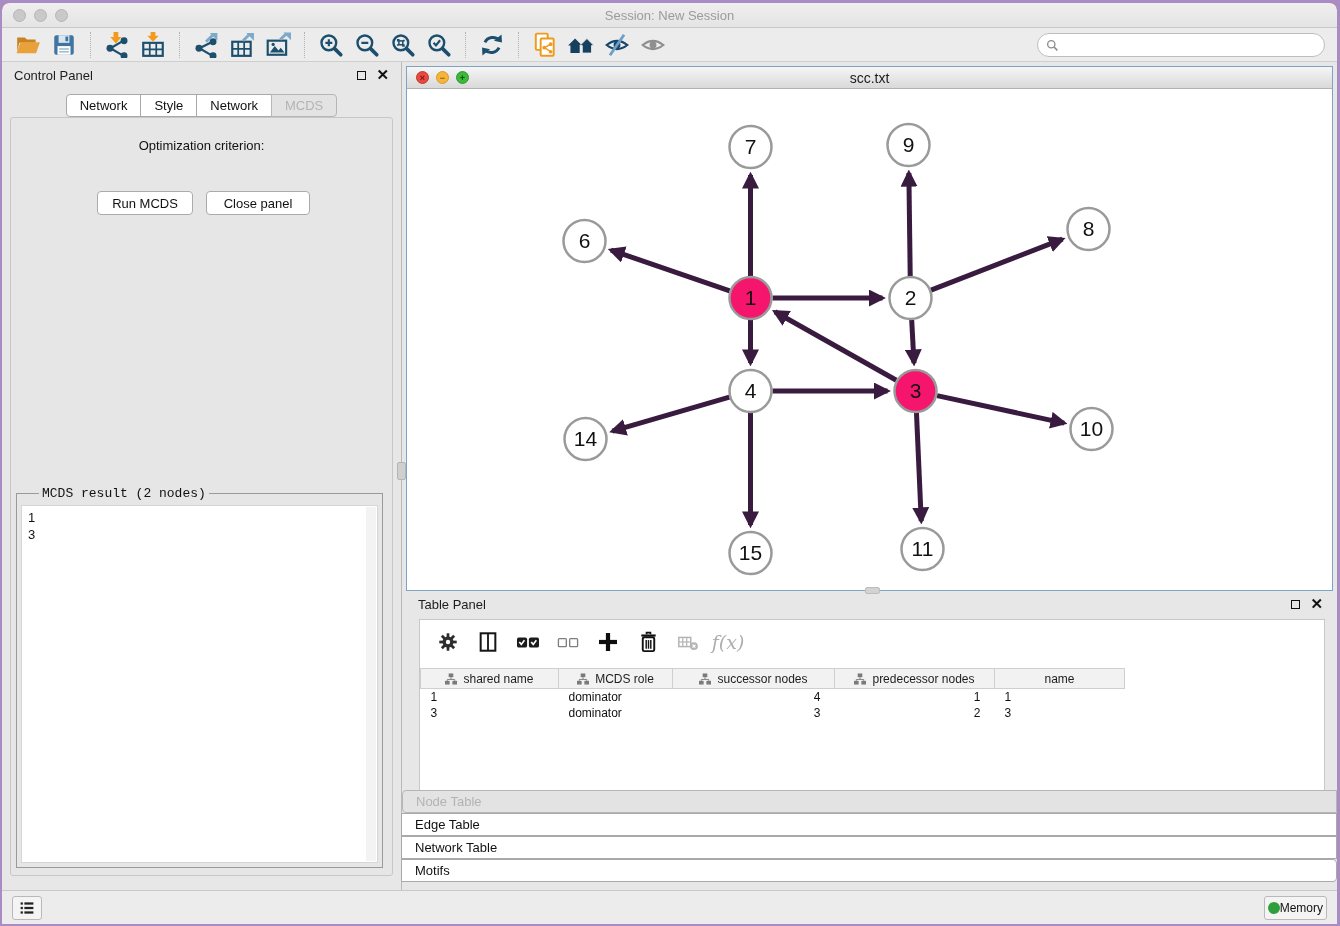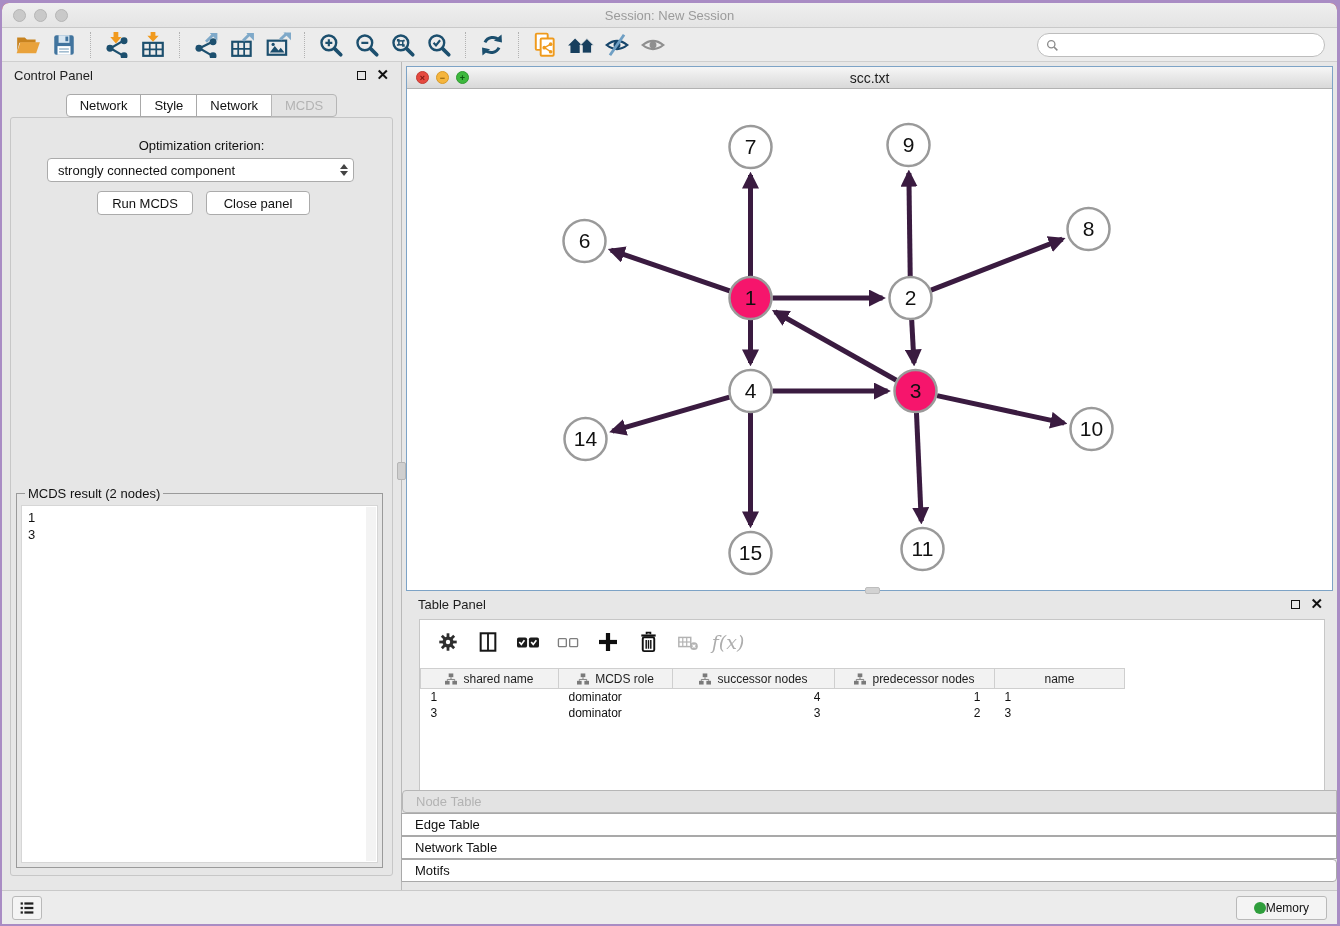--- a/index.html
+++ b/index.html
@@ -52,21 +52,21 @@
                 align-items:center; justify-content:center; gap:2px; }
   .tri-up { width:0; height:0; border-left:4px solid transparent; border-right:4px solid transparent; border-bottom:5px solid #444; }
   .tri-dn { width:0; height:0; border-left:4px solid transparent; border-right:4px solid transparent; border-top:5px solid #444; }
   .btn { position:absolute; top:73px; height:24px; background:#fff; border:1px solid #ababab;
          border-radius:4px; font-size:13px; color:#111; display:flex; align-items:center; justify-content:center; }
   .btn-run { left:86px; width:96px; }
   .btn-close { left:195px; width:104px; }
 
   .result-fs { position:absolute; left:5px; right:9px; top:368px; bottom:7px; border:1px solid #9a9a9a;
                background:#e6e6e6; }
-  .result-fs legend { font-size:13px; color:#111; margin-left:8px; padding:0 3px; }
+  .result-fs legend { font-size:13px; color:#111; margin-left:22px; padding:0 3px;font-family:Liberation Mono, monospace; }
   .result-area { position:absolute; left:4px; right:4px; top:4px; bottom:4px; background:#fff;
                  border:1px solid #d6d6d6; font-size:13px; color:#111; padding:3px 6px; line-height:17px; }
   .result-scroll { position:absolute; top:1px; bottom:1px; right:1px; width:10px; background:#f3f3f3; }
 
   .v-handle { position:absolute; right:-5px; top:400px; width:9px; height:18px; background:#cfcfcf;
               border:1px solid #b5b5b5; border-radius:2px; z-index:5; }
 
   
   .rcol { flex:1; display:flex; flex-direction:column; min-width:0; }
 
@@ -104,21 +104,21 @@
 
   .tp-tabs { position:absolute; bottom:8px; left:0; right:0; display:flex; justify-content:center;flex-direction:column; }
   .tp-tabs .tab { border-radius:0; }
   .tp-tabs .tab:first-child { border-radius:4px 0 0 4px; }
   .tp-tabs .tab:last-child { border-radius:0 4px 4px 0; }
 
   
   .statusbar { height:34px; background:#ececec; border-top:1px solid #c9c9c9; position:relative; flex:0 0 auto; }
   .sb-btn { position:absolute; left:10px; top:5px; width:30px; height:24px; background:#f4f4f4;
             border:1px solid #b9b9b9; border-radius:3px; display:flex; align-items:center; justify-content:center; }
-  .mem-btn { position:absolute; right:10px; top:5px; height:24px; padding:0 17px; background:#f4f4f4;
+  .mem-btn { position:absolute; right:10px; top:5px; height:24px; padding:0 3px; background:#f4f4f4;
              border:1px solid #b9b9b9; border-radius:3px; display:flex; align-items:center; gap:0; }
   .mem-dot { width:12px; height:12px; border-radius:50%; background:#2f9e3c; }
   .mem-btn span { font-size:12px; color:#111; }
 </style>
 </head>
 <body>
 
 <div class="window">
 
   <div class="titlebar">
@@ -293,27 +293,20 @@
         <span class="closex">✕</span>
       </div>
       <div class="cp-tabs">
         <div class="tab">Network</div>
         <div class="tab">Style</div>
         <div class="tab">Network</div>
         <div class="tab sel">MCDS</div>
       </div>
       <div class="cp-body">
         <div class="opt-label">Optimization criterion:</div>
-        <div class="dropdown">
-          <span>strongly connected component</span>
-          <span class="dd-stepper">
-            <span class="tri-up"></span>
-              <span class="tri-dn"></span>
-          </span>
-        </div>
         <div class="btn btn-run">Run MCDS</div>
         <div class="btn btn-close">Close panel</div>
 
         <fieldset class="result-fs">
           <legend>MCDS result (2 nodes)</legend>
           <div class="result-area">
             <div>1</div>
             <div>3</div>
             <div class="result-scroll"></div>
           </div>

